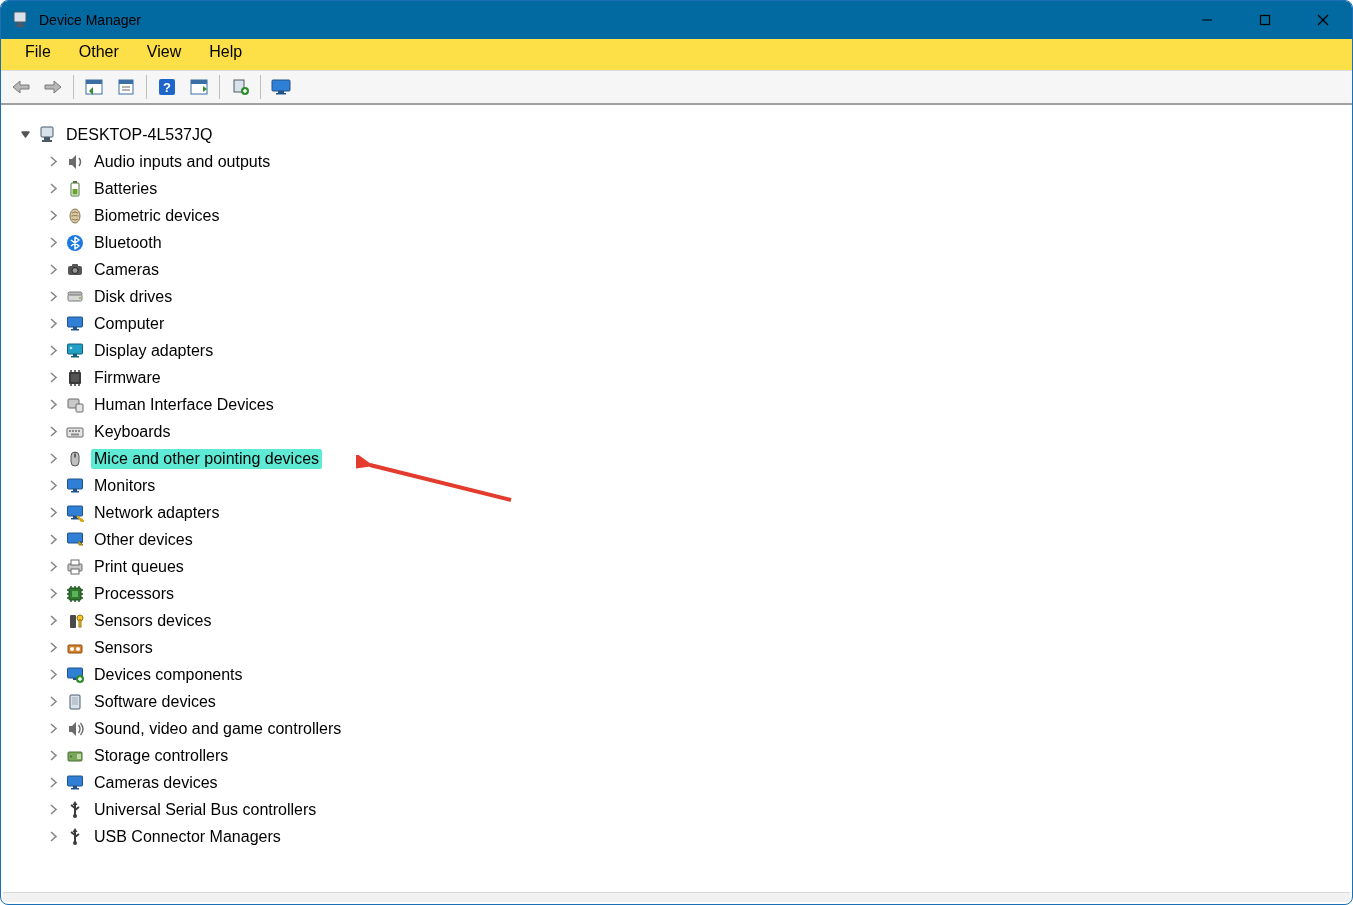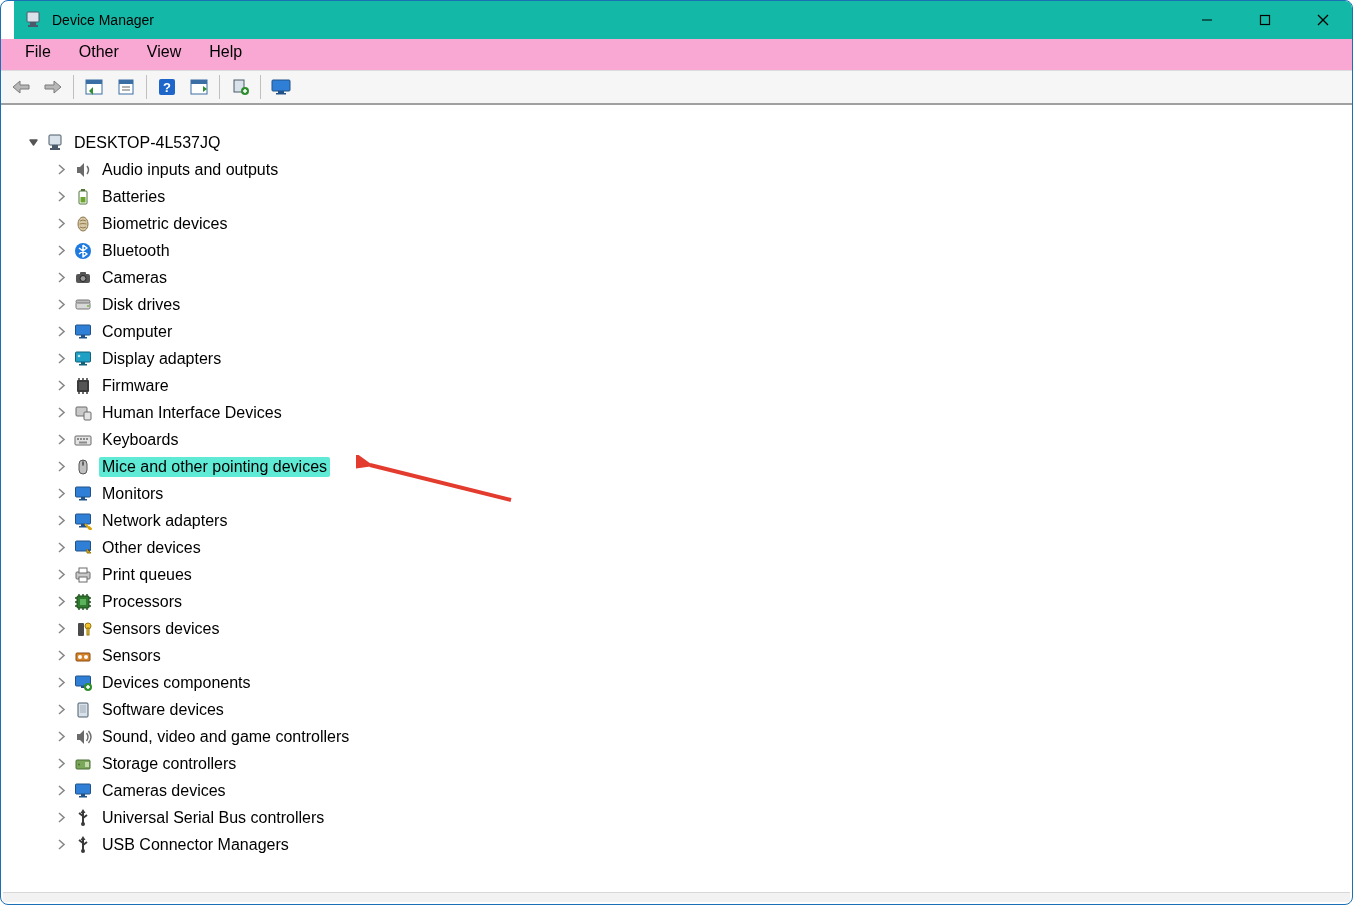--- a/index.html
+++ b/index.html
@@ -16,23 +16,22 @@
     border: 1px solid #1a6fb5;
     border-radius: 8px;
   }
 
   
   .titlebar {
     display:flex;
     align-items:center;
     height:38px;
     padding: 0 0 0 10px;
-    background:#14b8a6;
+    background:#0369a1;
     position: relative;
-    margin-left: 13px;
   }
   .titlebar .app-icon {
     width:18px; height:18px; margin-right:10px;
     display:inline-flex; align-items:center; justify-content:center;
   }
   .titlebar .title {
     font-size:14px; color:#000; font-weight:400;
   }
   .win-controls {
     position:absolute; right:0; top:0;
@@ -44,21 +43,21 @@
   }
   .win-btn svg { display:block; }
 
   
   .menubar {
     display:flex;
     align-items:center;
     height:32px;
     padding: 0 4px 5px 10px;
     border-bottom: 1px solid #dcdcdc;
-    background:#f9a8d4;
+    background:#fde047;
   }
   .menubar .menu-item {
     padding: 4px 14px;
     font-size:16px;
     color:#000;
     cursor:default;
   }
 
   
   .toolbar {
@@ -83,21 +82,21 @@
 
   
   .tree-pane {
     position:absolute;
     top:106px; left:2px; right:2px; bottom:12px;
     overflow:auto;
     background:#fff;
     padding: 6px 0 0 6px;
   }
   .tree-root {
-    list-style:none; margin:16px; padding:0;
+    list-style:none; margin:8px; padding:0;
   }
   .tree-row {
     display:flex;
     align-items:center;
     height:27px;
     white-space:nowrap;
     cursor:default;
   }
   .tree-row .chevron {
     width:16px; height:16px;

